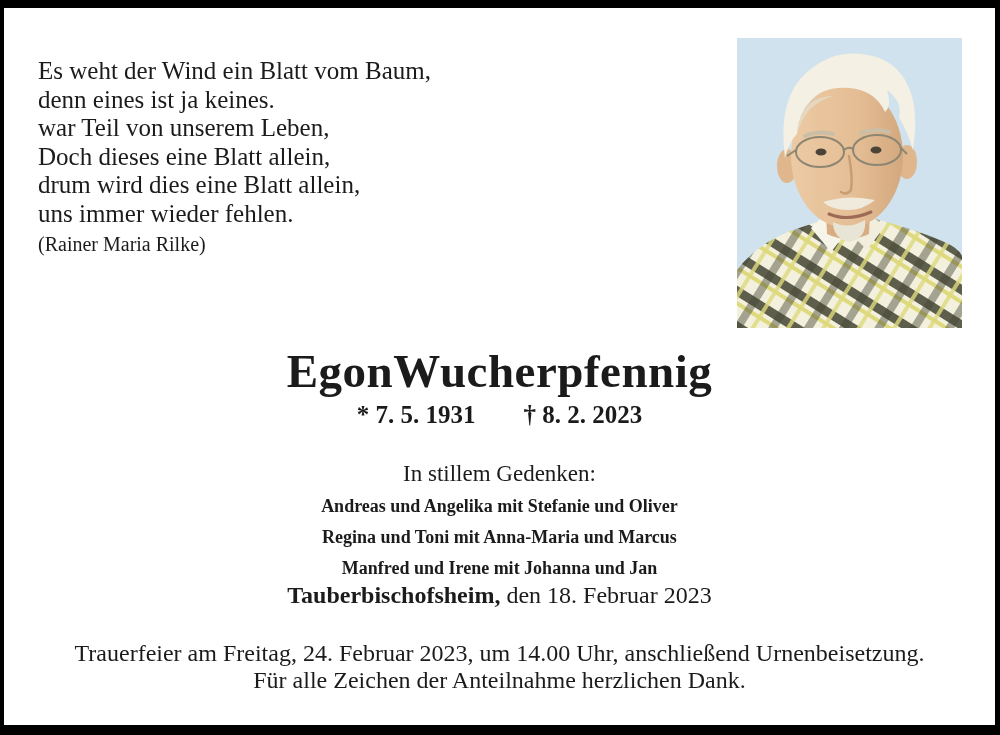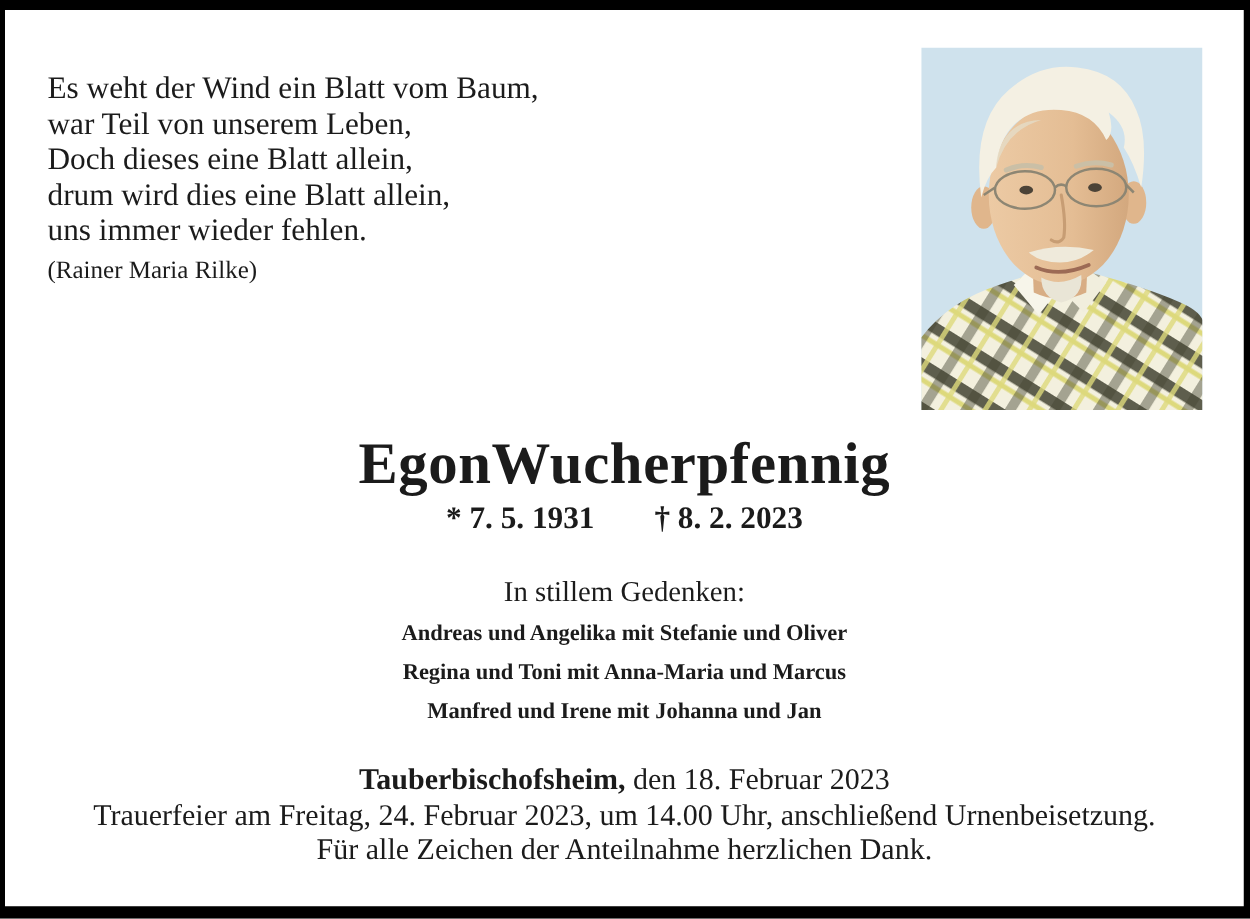--- a/index.html
+++ b/index.html
@@ -75,21 +75,21 @@
     font-size: 23px;
     line-height: 1.25;
   }
   .family-block {
     top: 483px;
     font-size: 18px;
     font-weight: bold;
     line-height: 31px;
   }
   .city-line {
-    top: 602px;
+    top: 573px;
     font-size: 24px;
     line-height: 1.2;
   }
   .city-line .city-name { font-weight: bold; }
   .funeral-line {
     top: 631px;
     font-size: 24px;
     line-height: 1.2;
   }
   .thanks-line {
@@ -98,20 +98,21 @@
     line-height: 1.2;
   }
 </style>
 </head>
 <body>
 
 <div class="card">
 
   <div class="poem">
     <div>Es weht der Wind ein Blatt vom Baum,</div>
+    <div>denn eines ist ja keines.</div>
     <div>war Teil von unserem Leben,</div>
     <div>Doch dieses eine Blatt allein,</div>
     <div>drum wird dies eine Blatt allein,</div>
     <div>uns immer wieder fehlen.</div>
     <div class="poem-attribution">(Rainer Maria Rilke)</div>
   </div>
 
   <div class="photo">
     <svg width="225" height="290" viewBox="0 0 225 290" xmlns="http://www.w3.org/2000/svg">
       <defs>

